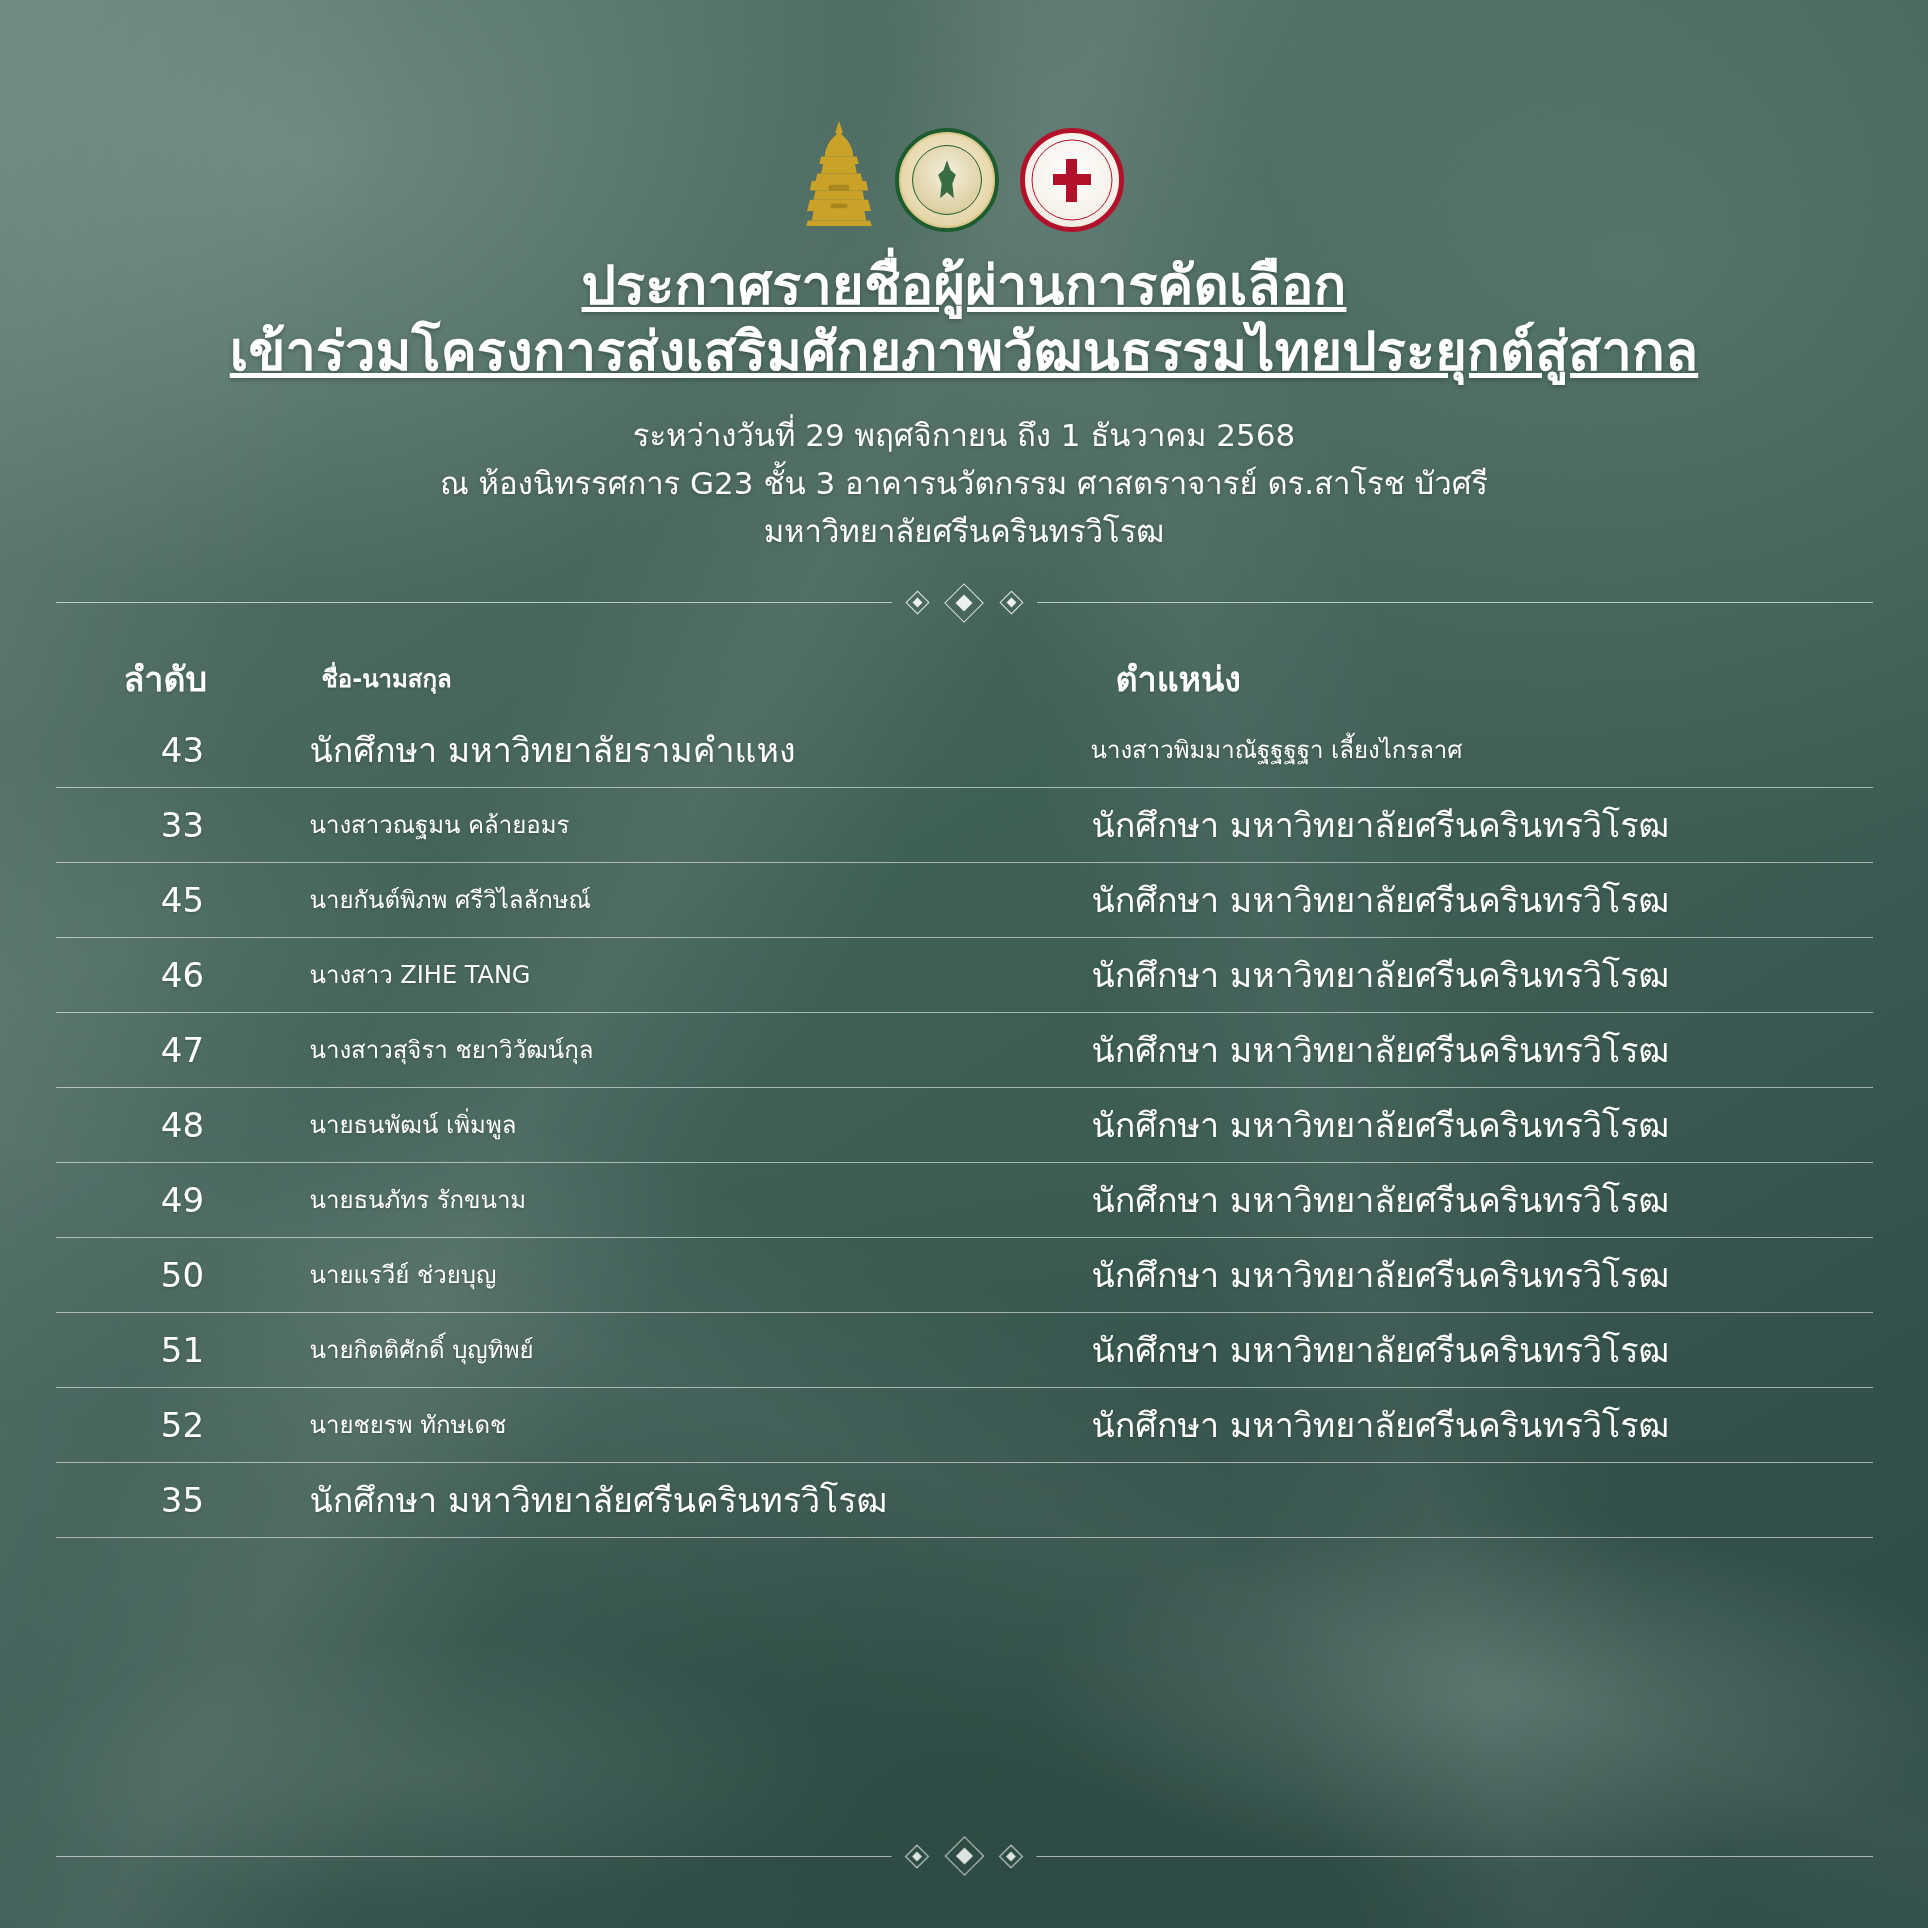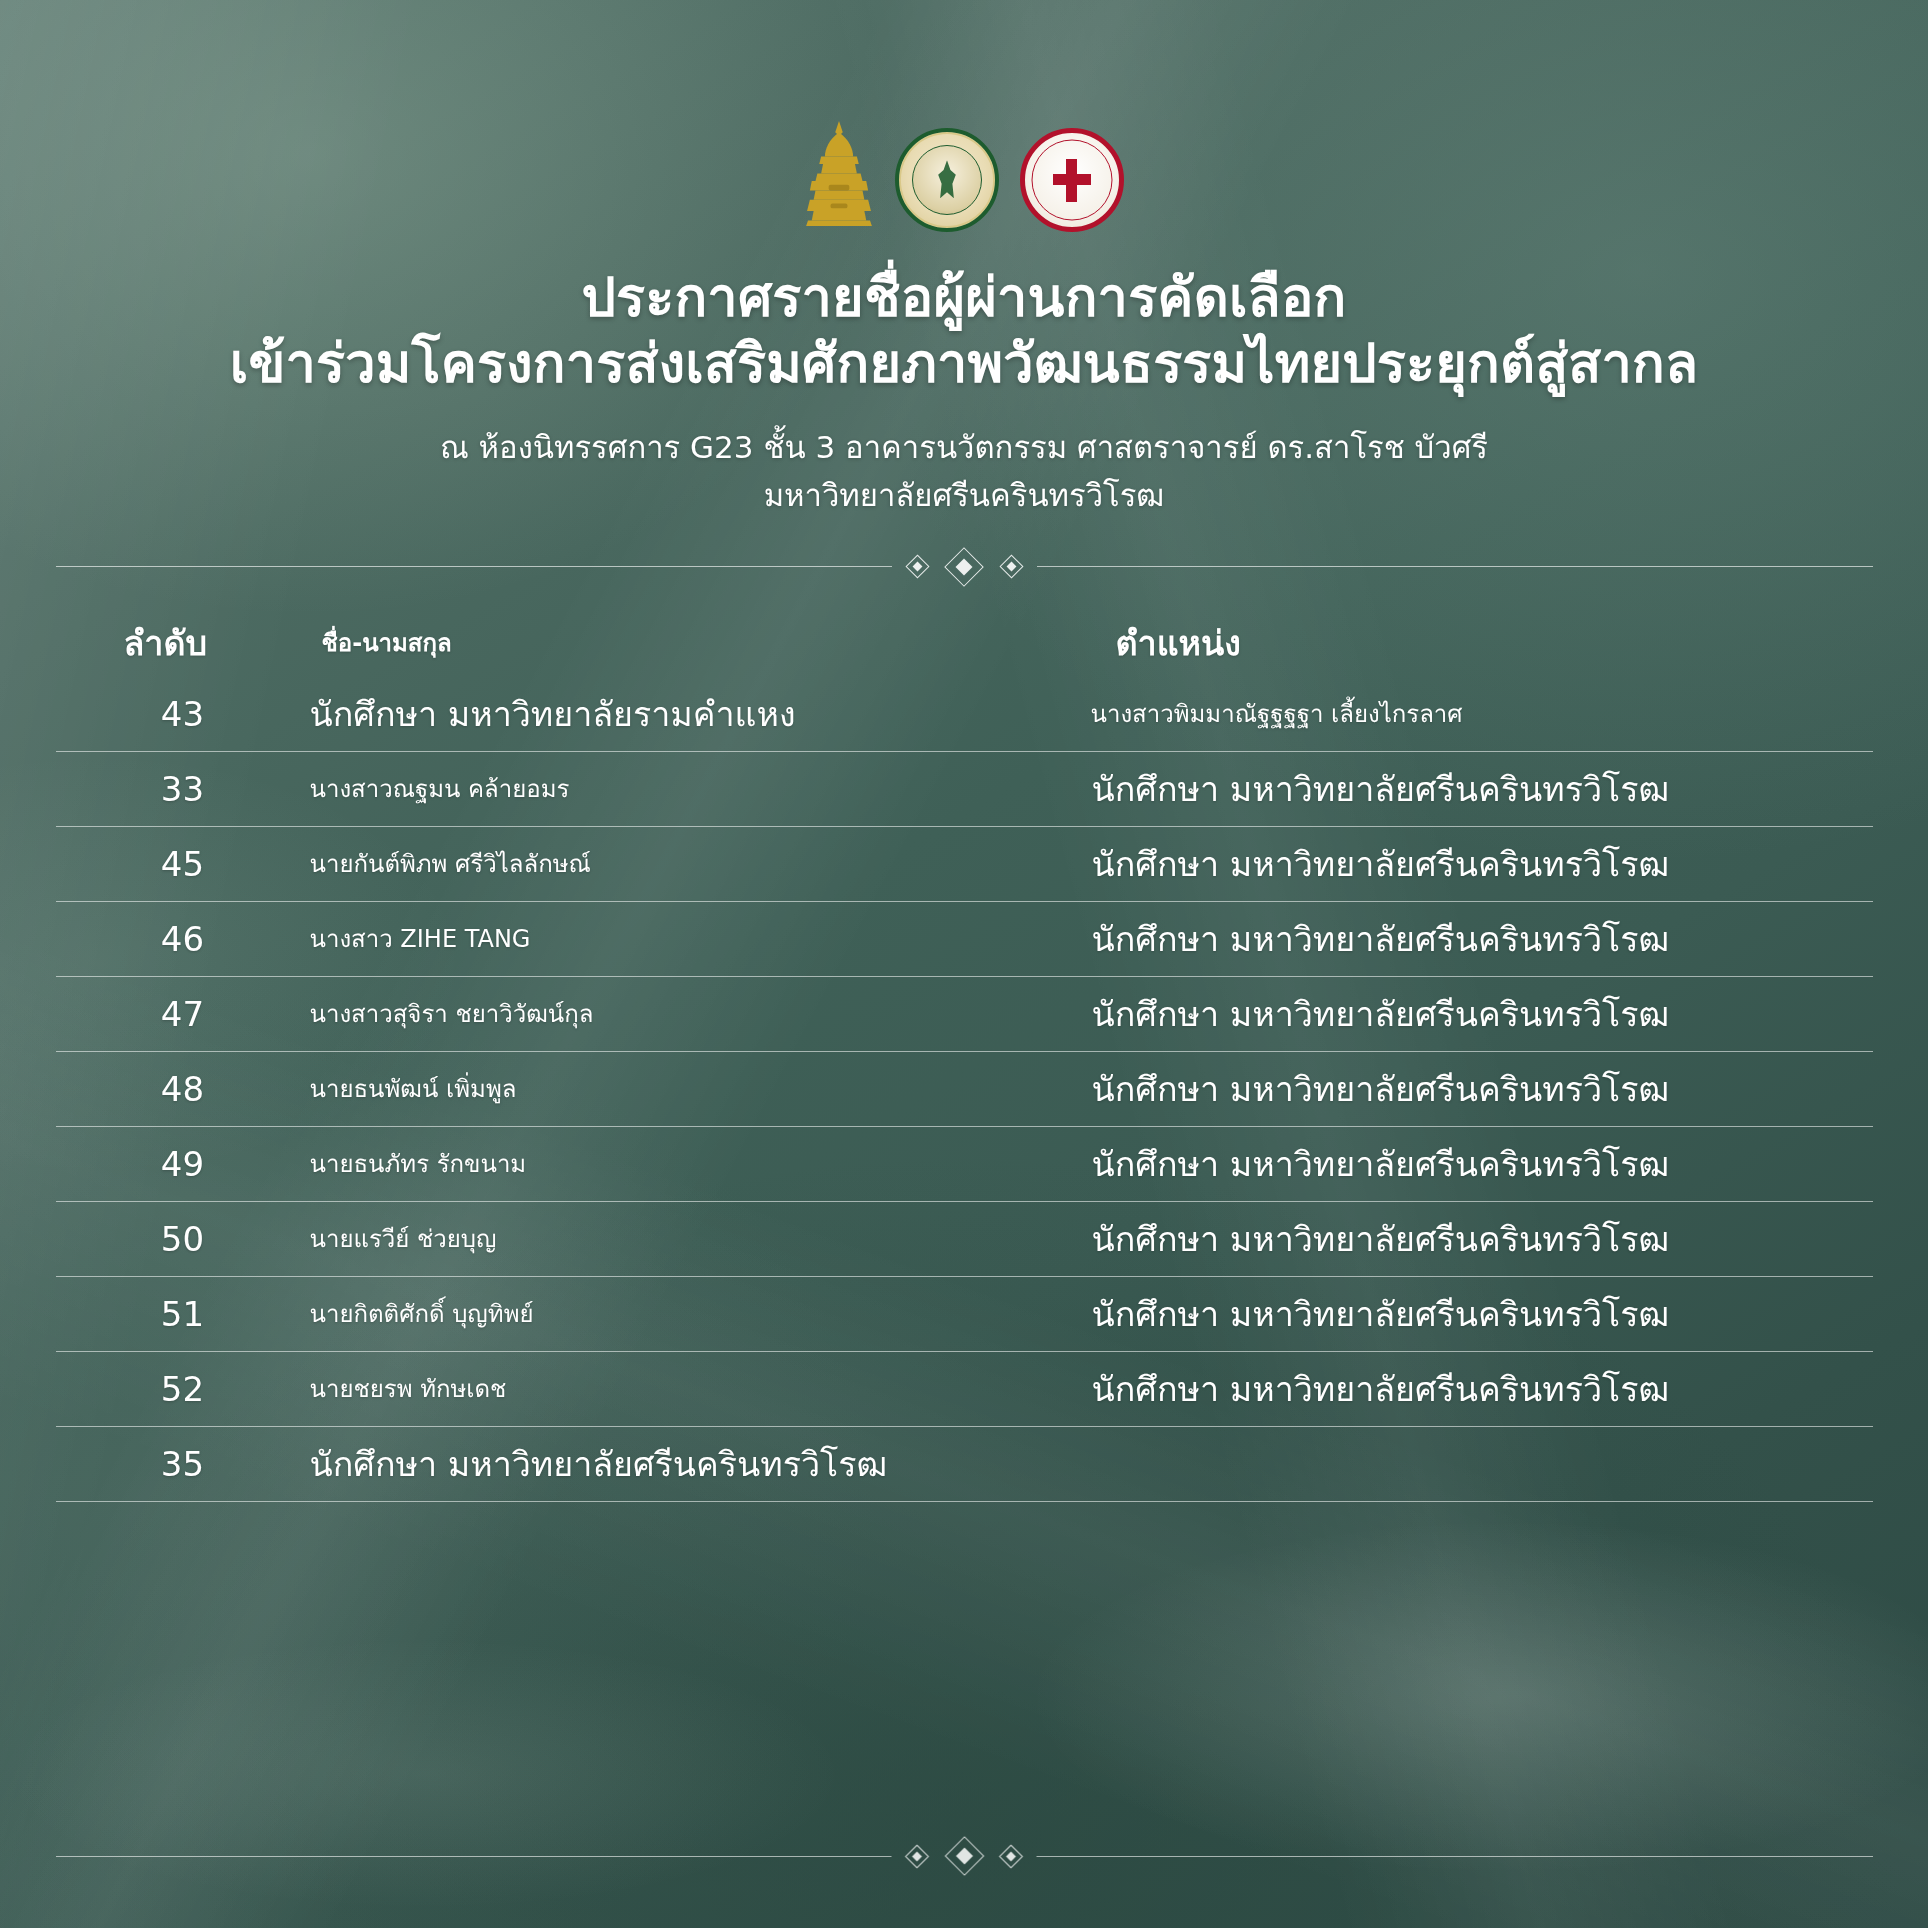--- a/index.html
+++ b/index.html
@@ -110,21 +110,21 @@
   }
   .uni::after {
     content: "";
     position: absolute;
     left: 50%; top: 50%; transform: translate(-50%,-50%);
     width: 79px; height: 79px; border-radius: 50%;
     border: 1.9px solid #b2112b;
   }
 
   
-  .title-wrap { text-align: center; margin-top: 33px; }
+  .title-wrap { text-align: center; margin-top: 21px; text-decoration: underline; }
   .title-line {
     font-size: 54px;
     font-weight: 700;
     line-height: 1.22;
     letter-spacing: 0.2px;
     text-shadow: 0 1.9px 5.6px rgba(0,0,0,.28);
   }
   .sub-wrap {
     text-align: center;
     margin-top: 26px;
@@ -260,20 +260,21 @@
     </div>
 
   </div>
 
   <div class="title-wrap">
     <div class="title-line">ประกาศรายชื่อผู้ผ่านการคัดเลือก</div>
     <div class="title-line">เข้าร่วมโครงการส่งเสริมศักยภาพวัฒนธรรมไทยประยุกต์สู่สากล</div>
   </div>
 
   <div class="sub-wrap">
+    <span class="sub-line">ระหว่างวันที่ 29 พฤศจิกายน ถึง 1 ธันวาคม 2568</span>
     <span class="sub-line">ณ ห้องนิทรรศการ G23 ชั้น 3  อาคารนวัตกรรม ศาสตราจารย์ ดร.สาโรช บัวศรี</span>
     <span class="sub-line">มหาวิทยาลัยศรีนครินทรวิโรฒ</span>
   </div>
 
   <div class="divider">
     <div class="rule"></div>
     <div class="diamonds">
       <span class="dia"></span>
       <span class="dia big"></span>
       <span class="dia"></span>

